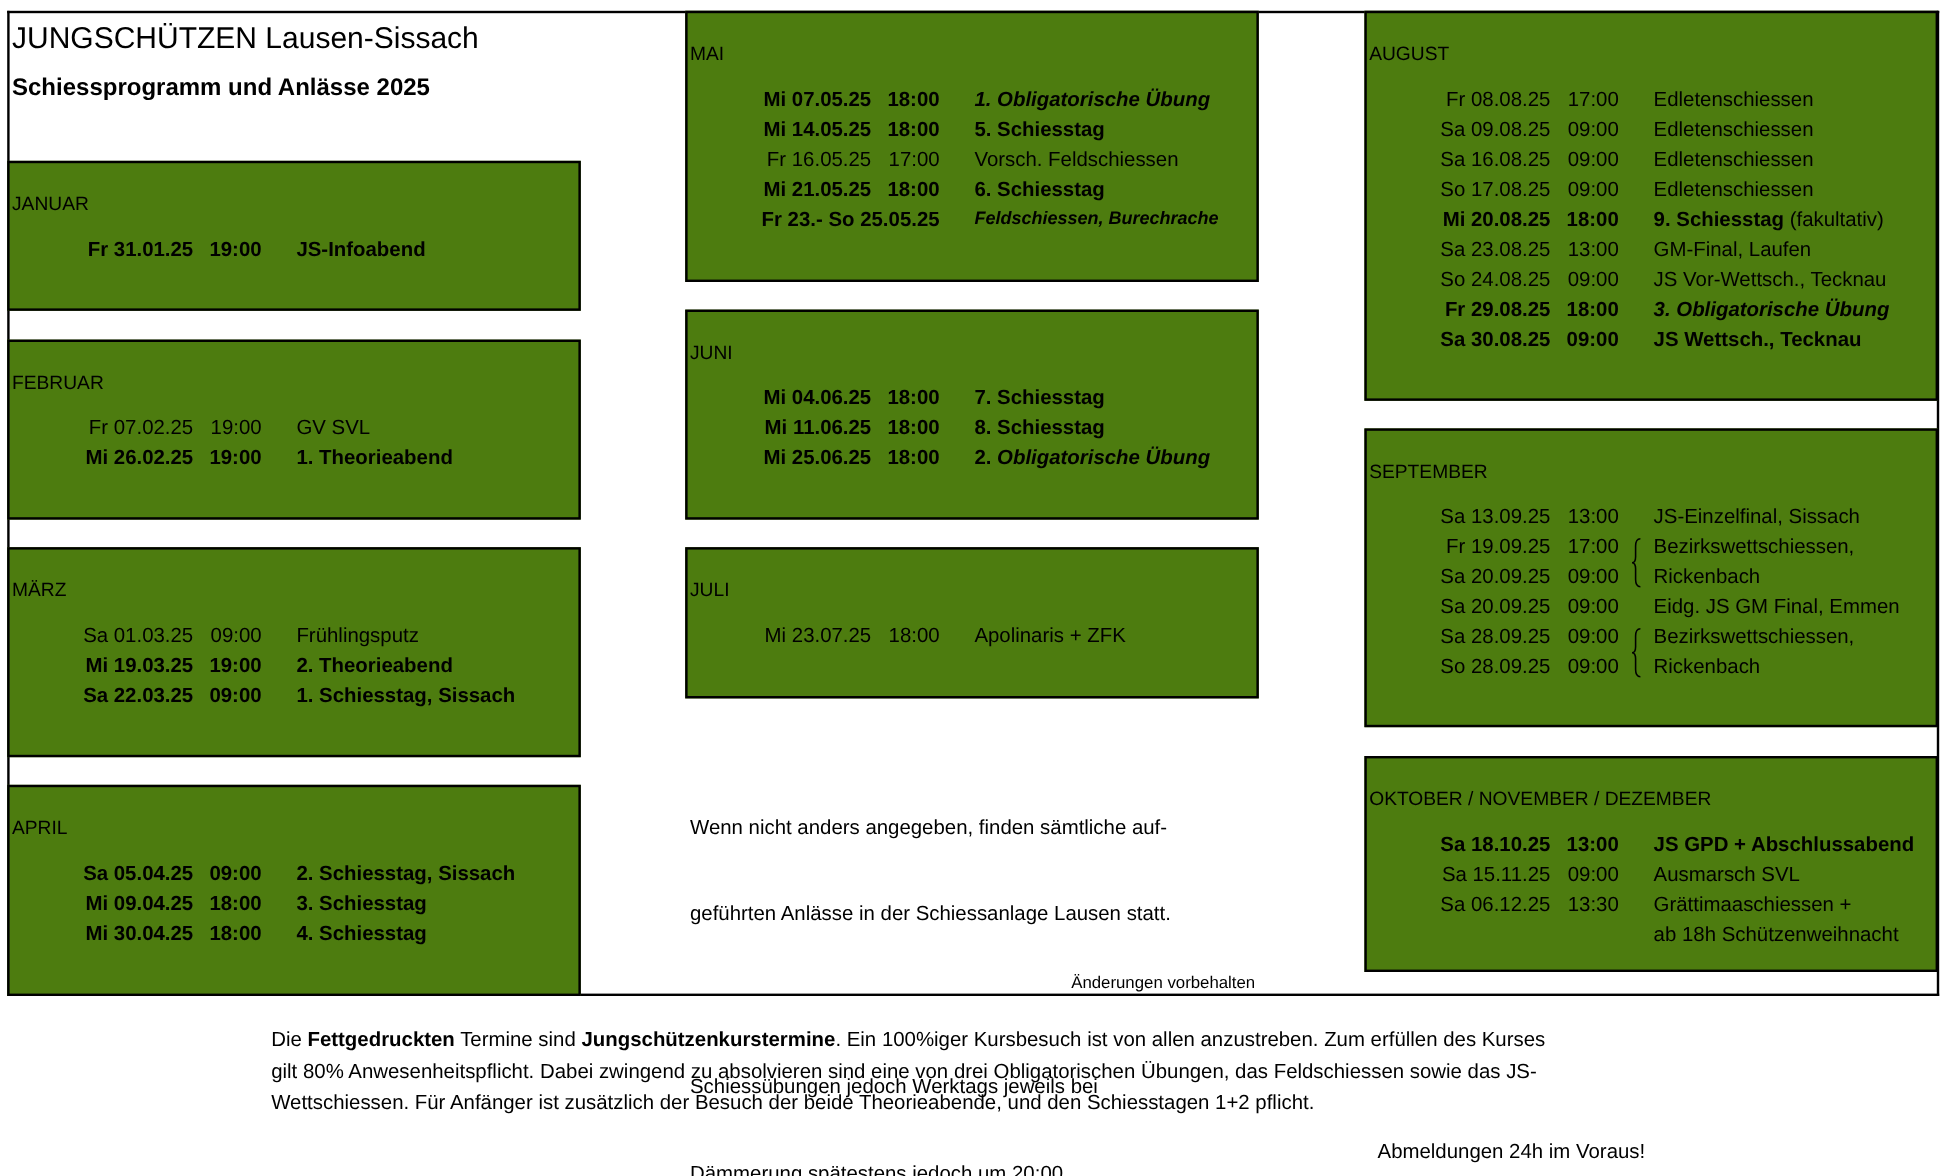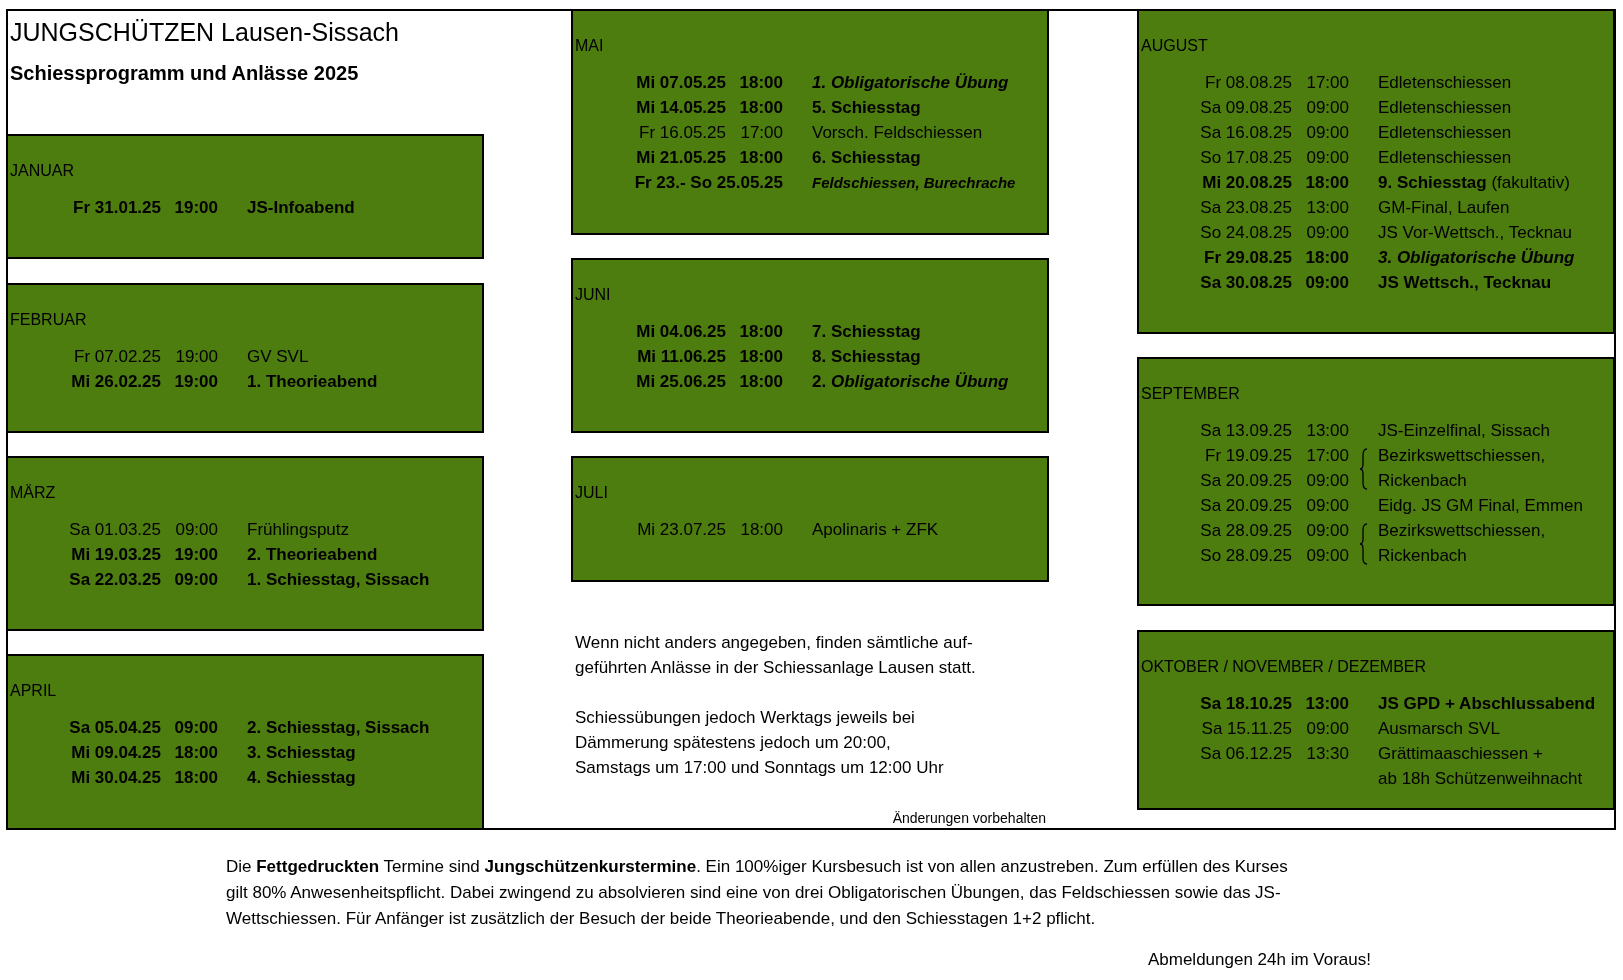--- a/index.html
+++ b/index.html
@@ -54,21 +54,21 @@
   .row .desc .suffix { font-weight:400; }
   .row .desc .italic { font-style:italic; }
   .row.range .date { width:210px; }
   .row.range .desc { font-size:15px; }
   .brace { position:absolute; left:220px; top:3px; width:10px; height:46px; }
 
   .notes {
     position:absolute; left:575px; top:630px;
     font-size:17px; line-height:25px; white-space:nowrap;
   }
-  .notes div { height:25px; }
+  .notes div { height:25px;margin-top:47px; }
   .disclaimer {
     position:absolute; left:846px; width:200px; top:809px; text-align:right;
     font-size:14px; line-height:18px; white-space:nowrap;
   }
   .footer {
     position:absolute; left:226px; top:854px;
     font-size:17px; line-height:26px; white-space:nowrap;
   }
   .footer .seg.bold { font-weight:700; }
   .signoff {

